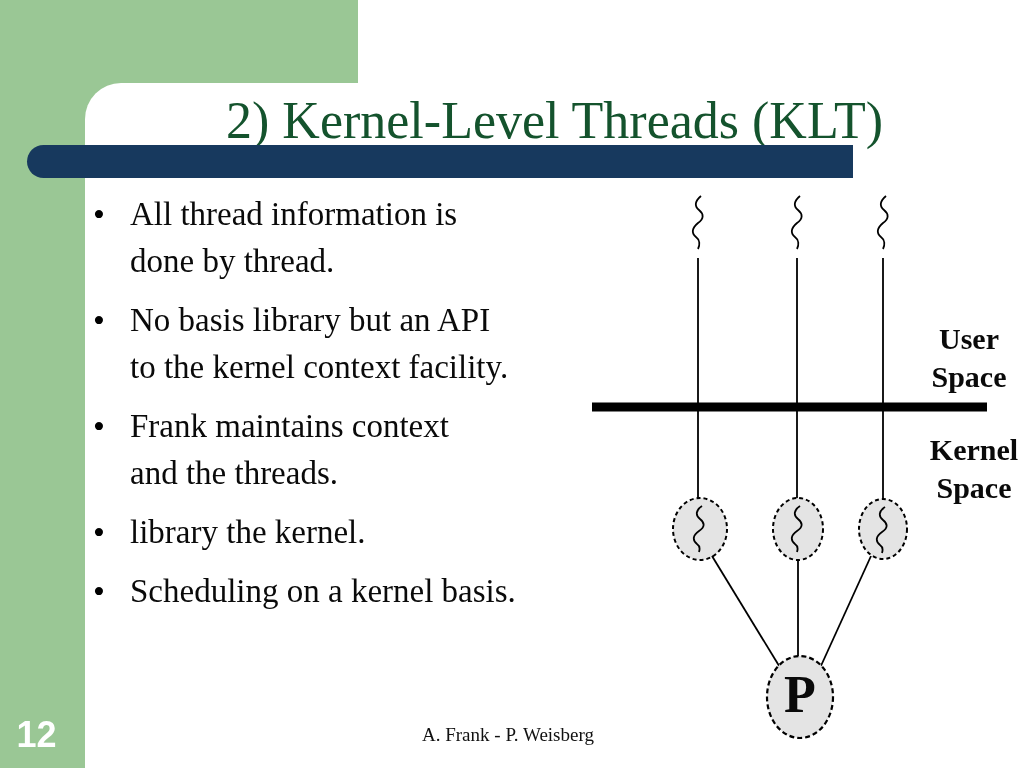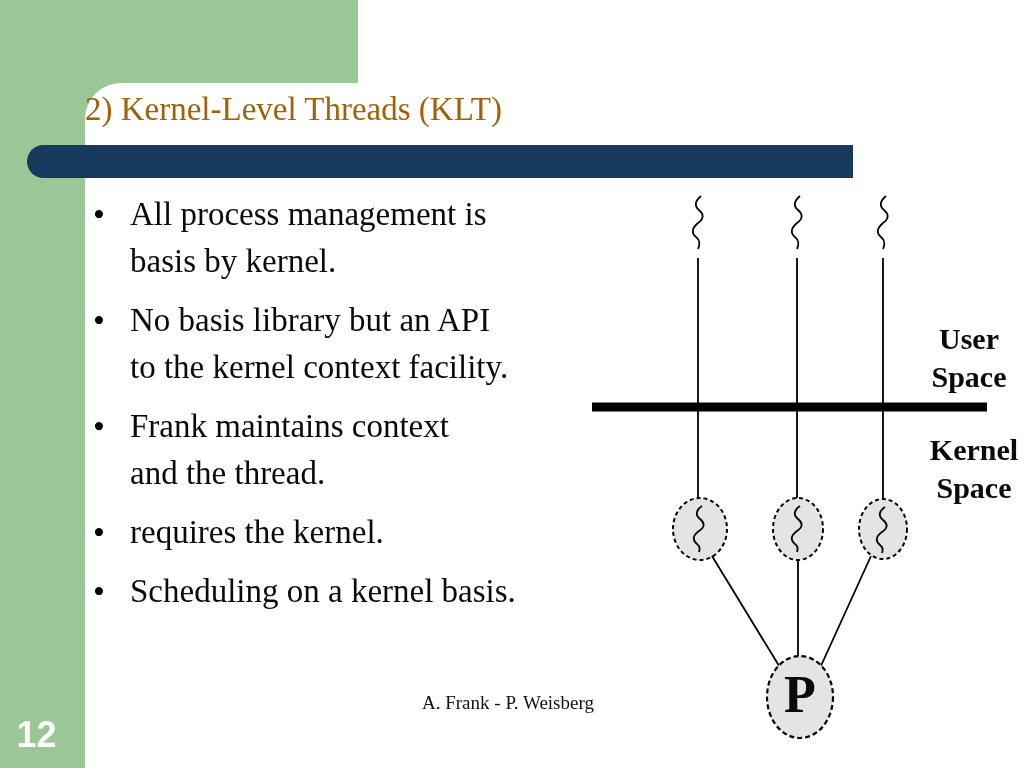--- a/index.html
+++ b/index.html
@@ -10,21 +10,21 @@
   
   .green-sidebar{position:absolute;left:0;top:0;width:85px;height:768px;background:#9ac795;}
   .green-topblock{position:absolute;left:0;top:0;width:358px;height:150px;background:#9ac795;}
   
   .content-panel{
     position:absolute;left:85px;top:83px;width:939px;height:685px;
     background:#ffffff;border-top-left-radius:36px;
   }
   .title{
     position:absolute;left:85px;top:91px;width:939px;
-    text-align:left;font-size:33px;color:#a16207;
+    text-align:center;font-size:52px;color:#14532d;
     letter-spacing:0px;white-space:nowrap;
   }
   .accent-bar{
     position:absolute;left:27px;top:145px;width:826px;height:33px;
     background:#17395e;border-radius:17px 0 0 17px;
   }
   .bullets{position:absolute;left:93px;top:191px;width:530px;}
   .bullet-item{display:flex;margin-bottom:12px;}
   .bullet-marker{
     width:37px;flex:0 0 37px;font-size:34px;line-height:47px;color:#000;
@@ -42,21 +42,21 @@
   .process-label{
     position:absolute;left:765px;top:666px;width:70px;height:58px;
     text-align:center;font-weight:bold;font-size:52px;line-height:58px;color:#0a0a0a;
   }
   .page-number{
     position:absolute;left:0;top:714px;width:73px;text-align:center;
     font-family:"Liberation Sans", sans-serif;font-weight:bold;
     font-size:36px;color:#ffffff;
   }
   .footer-clip{
-    position:absolute;left:422px;top:692px;width:190px;height:28px;
+    position:absolute;left:422px;top:724px;width:190px;height:28px;
     overflow:hidden;
   }
   .footer-text{
     font-size:19px;color:#111;white-space:nowrap;
   }
 </style>
 </head>
 <body>
 
 <div class="slide">
@@ -65,42 +65,42 @@
   <div class="green-topblock"></div>
   <div class="content-panel"></div>
 
   <div class="title">2) Kernel-Level Threads (KLT)</div>
   <div class="accent-bar"></div>
 
   <div class="bullets">
     <div class="bullet-item">
       <span class="bullet-marker">•</span>
       <div class="bullet-text">
-        <div class="bline">All process management is</div>
-        <div class="bline">basis by kernel.</div>
+        <div class="bline">All thread information is</div>
+        <div class="bline">done by thread.</div>
       </div>
     </div>
     <div class="bullet-item">
       <span class="bullet-marker">•</span>
       <div class="bullet-text">
         <div class="bline">No basis library but an API</div>
         <div class="bline">to the kernel context facility.</div>
       </div>
     </div>
     <div class="bullet-item">
       <span class="bullet-marker">•</span>
       <div class="bullet-text">
         <div class="bline">Frank maintains context</div>
-        <div class="bline">and the thread.</div>
+        <div class="bline">and the threads.</div>
       </div>
     </div>
     <div class="bullet-item">
       <span class="bullet-marker">•</span>
       <div class="bullet-text">
-        <div class="bline">requires the kernel.</div>
+        <div class="bline">library the kernel.</div>
       </div>
     </div>
     <div class="bullet-item">
       <span class="bullet-marker">•</span>
       <div class="bullet-text">
         <div class="bline">Scheduling on a kernel basis.</div>
       </div>
     </div>
   </div>
 

